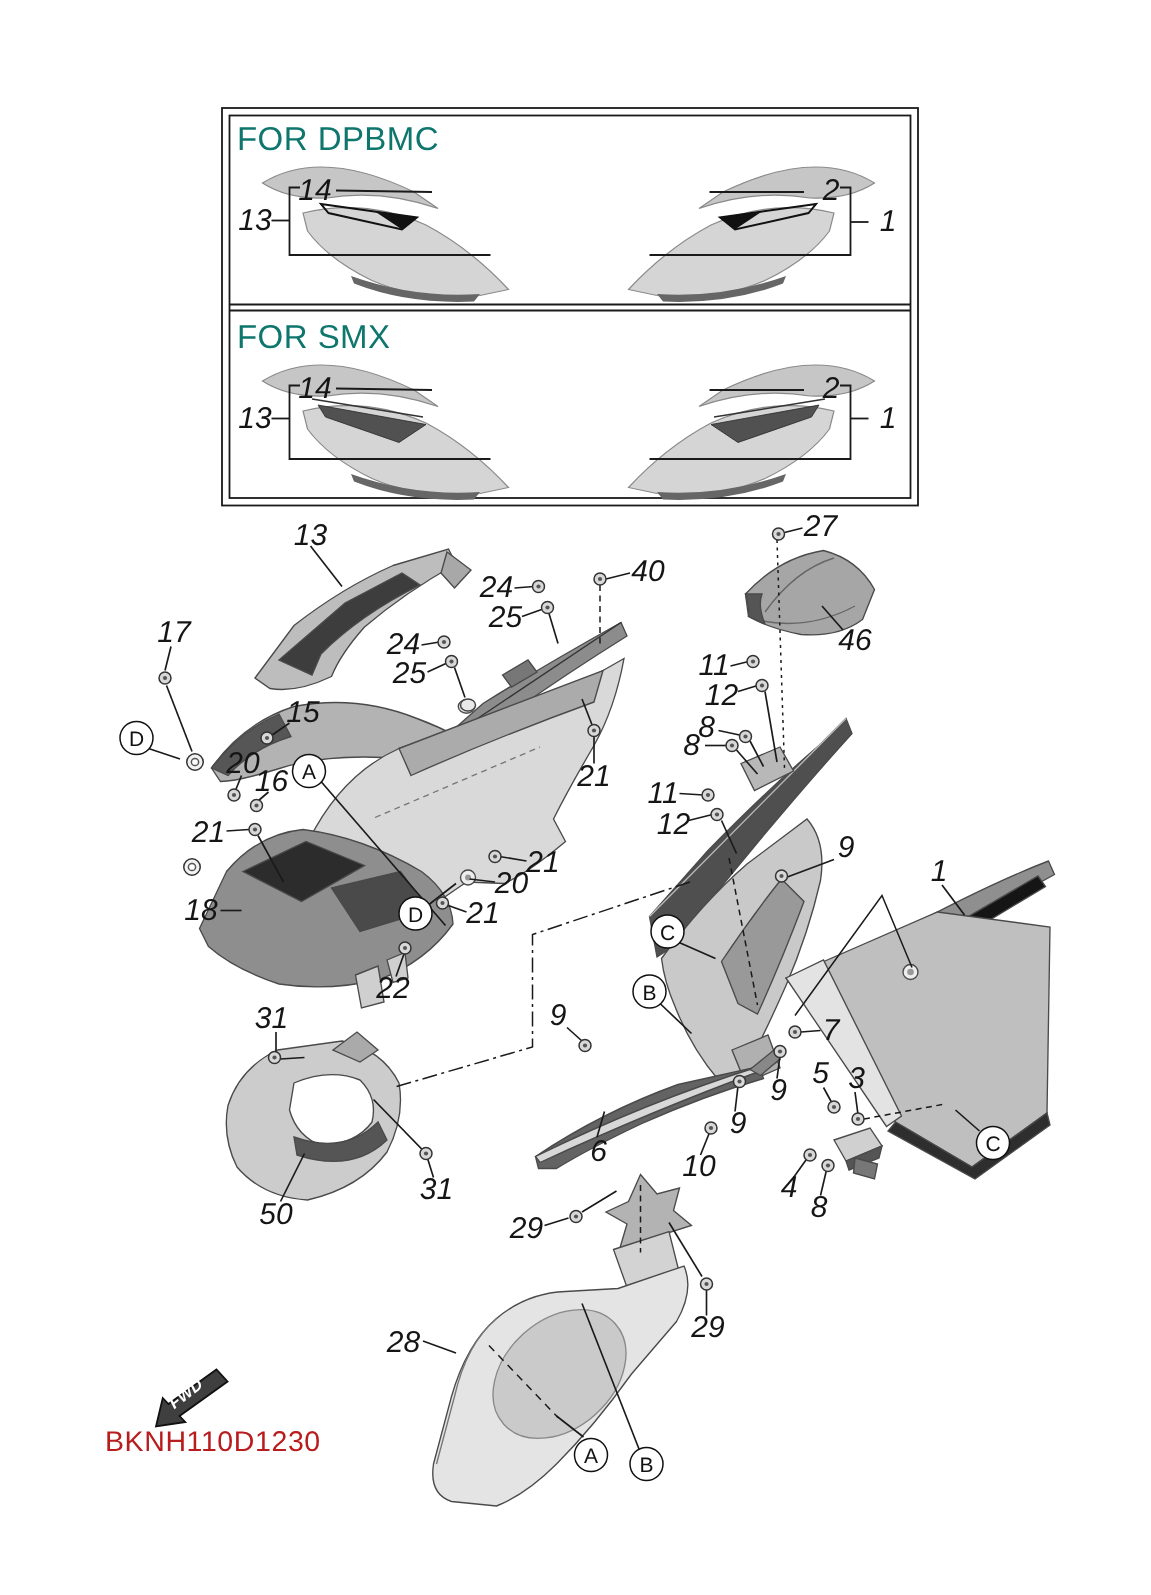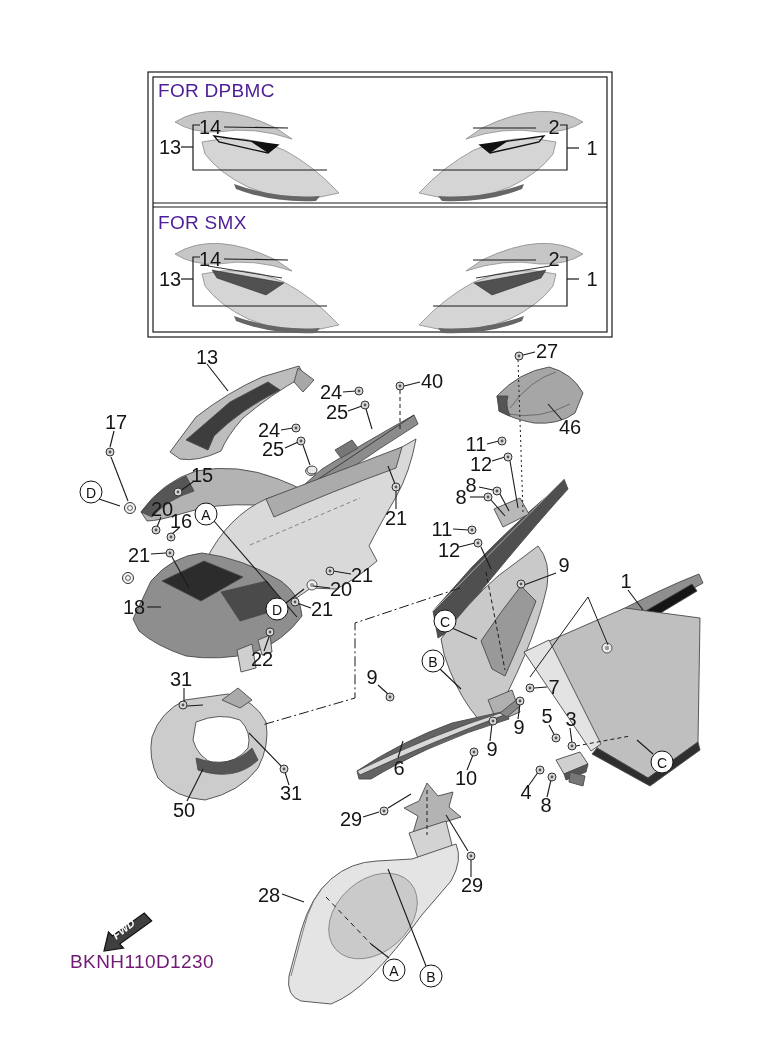--- a/index.html
+++ b/index.html
@@ -1,25 +1,25 @@
 <!DOCTYPE html>
 <html><head>
 <meta charset="utf-8">
 <style>
   html,body{margin:0;padding:0;background:#fff;}
   .page{position:relative;width:767px;height:1063px;background:#ffffff;
         font-family:"Liberation Sans",sans-serif;overflow:hidden;color:#111;}
   .art{position:absolute;left:0;top:0;}
   .co{position:absolute;transform:translate(-50%,-50%);font-size:20px;line-height:1;
-      white-space:nowrap;color:#151515;}
+      white-space:nowrap;color:#151515;font-style:italic;}
   .ref{position:absolute;transform:translate(-50%,-50%);width:21px;height:21px;
        border:1.7px solid #111;border-radius:50%;display:flex;align-items:center;
        justify-content:center;font-size:14px;background:#fff;line-height:1;}
-  .sec-title{position:absolute;font-size:19px;color:#4c1d95;letter-spacing:.3px;}
-  .code{position:absolute;left:70px;top:951px;font-size:19px;letter-spacing:.4px;color:#701a75;}
+  .sec-title{position:absolute;font-size:22px;color:#0f766e;letter-spacing:.3px;}
+  .code{position:absolute;left:70px;top:951px;font-size:19px;letter-spacing:.4px;color:#b91c1c;}
 </style>
 </head>
 <body>
 
 <div class="page">
 
 <svg class="art" width="767" height="1063" viewBox="0 0 767 1063">
   <defs>
     <g id="scr">
       <circle r="4" fill="#d8d8d8" stroke="#333" stroke-width="1"></circle>

